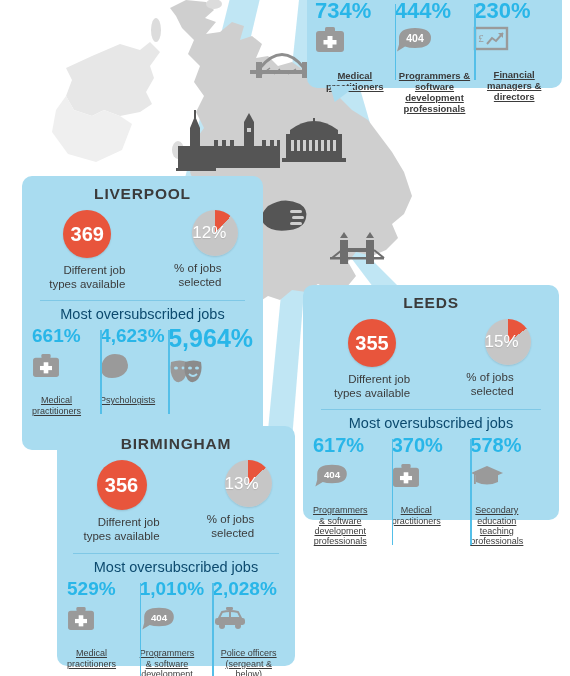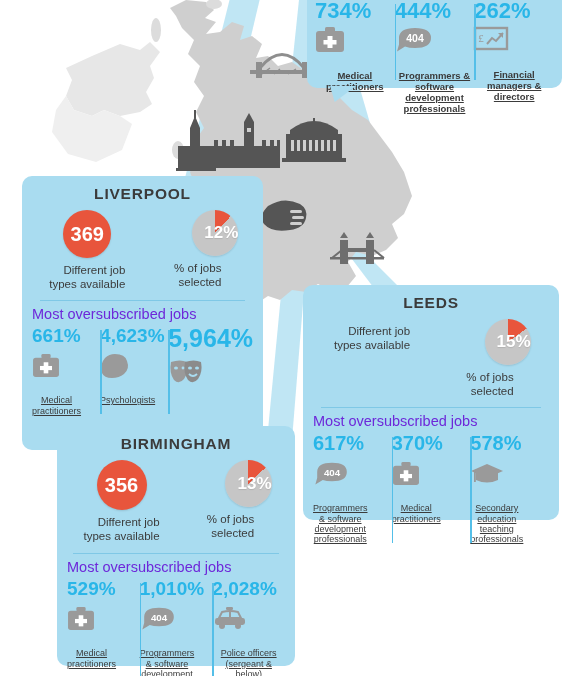--- a/index.html
+++ b/index.html
@@ -38,35 +38,35 @@
   .redcircle{
     border-radius:50%;
     background:#e8553c;
     color:#fff;
     display:flex;align-items:center;justify-content:center;
     font-weight:bold;
     box-shadow:0 1px 2px rgba(0,0,0,.12);
   }
   .pie{
     border-radius:50%;
-    display:flex;align-items:center;justify-content:flex-end;
-    color:#ffffff;font-weight:bold;
+    display:flex;align-items:center;justify-content:flex-start;
+    color:#ffffff;font-weight:normal;
     box-shadow:0 1px 2px rgba(0,0,0,.12);
     position:relative;
     margin-left:35px;
   }
   .pie span{position:relative;z-index:2;text-shadow:0 1px 1px rgba(0,0,0,.10);}
   .caption{
     text-align:right;color:#3b3b3b;line-height:1.18;margin-top:6px;
   }
 
   .divline{height:1px;background:#7fc8e6;margin:0 auto;}
 
   .most-title{
-    text-align:left;color:#6d28d9;font-size:14.5px;margin-top:5px;
+    text-align:center;color:#0c4a6e;font-size:14.5px;margin-top:5px;
   }
 
   .jobs{display:flex;}
   .job{flex:1;display:flex;flex-direction:column;align-items:flex-start;position:relative;}
   .job + .job:before{
     content:"";position:absolute;left:0;top:4px;bottom:2px;width:1.6px;background:#54bfe8;
   }
   .pct{color:#29b6e8;font-weight:bold;line-height:1;}
   .jicon{display:flex;align-items:flex-end;justify-content:center;}
   .jlabel{
@@ -214,21 +214,21 @@
             <text x="20" y="16" font-family="Liberation Sans, sans-serif" font-size="10.5" font-weight="bold" fill="#ffffff" text-anchor="middle">404</text>
           </svg>
         </div>
         <div class="jlabel">Programmers
 &amp; software
 development
 professionals</div>
       </div>
 
       <div class="job">
-        <div class="pct">262%</div>
+        <div class="pct">230%</div>
         <div class="jicon" style="height:30px;margin-top:4px;">
           <svg width="34" height="26" viewBox="0 0 34 26">
             <rect x="1" y="2" width="32" height="21" fill="none" stroke="#9a9a9a" stroke-width="2.4"></rect>
             <text x="7" y="16" font-family="Liberation Serif, serif" font-size="11" fill="#9a9a9a" text-anchor="middle">£</text>
             <polyline points="13,18 18,12 22,15 29,7" fill="none" stroke="#9a9a9a" stroke-width="2"></polyline>
             <polygon points="29,7 24,7 29,12" fill="#9a9a9a"></polygon>
           </svg>
         </div>
         <div class="jlabel">Financial
 managers &amp;
@@ -301,20 +301,21 @@
         </div>
       </div>
     </div>
   </div>
 
   <div class="panel" style="left:303px;top:285px;width:256px;height:235px;padding:9px 10px 8px;">
     <div class="city-title">LEEDS</div>
 
     <div class="statrow" style="margin-top:7px;">
       <div class="stat">
+        <div class="redcircle" style="width:48px;height:48px;font-size:20px;">355</div>
         <div class="caption" style="font-size:11.5px;white-space:pre-line;">Different job
 types available</div>
       </div>
       <div class="stat">
         <div class="pie" style="width:46px;height:46px;font-size:17px;
                     background:conic-gradient(#e8553c 0deg 54deg,#c6c6c6 54deg 360deg);">
           <span>15%</span>
         </div>
         <div class="caption" style="font-size:11.5px;white-space:pre-line;">% of jobs
 selected</div>

